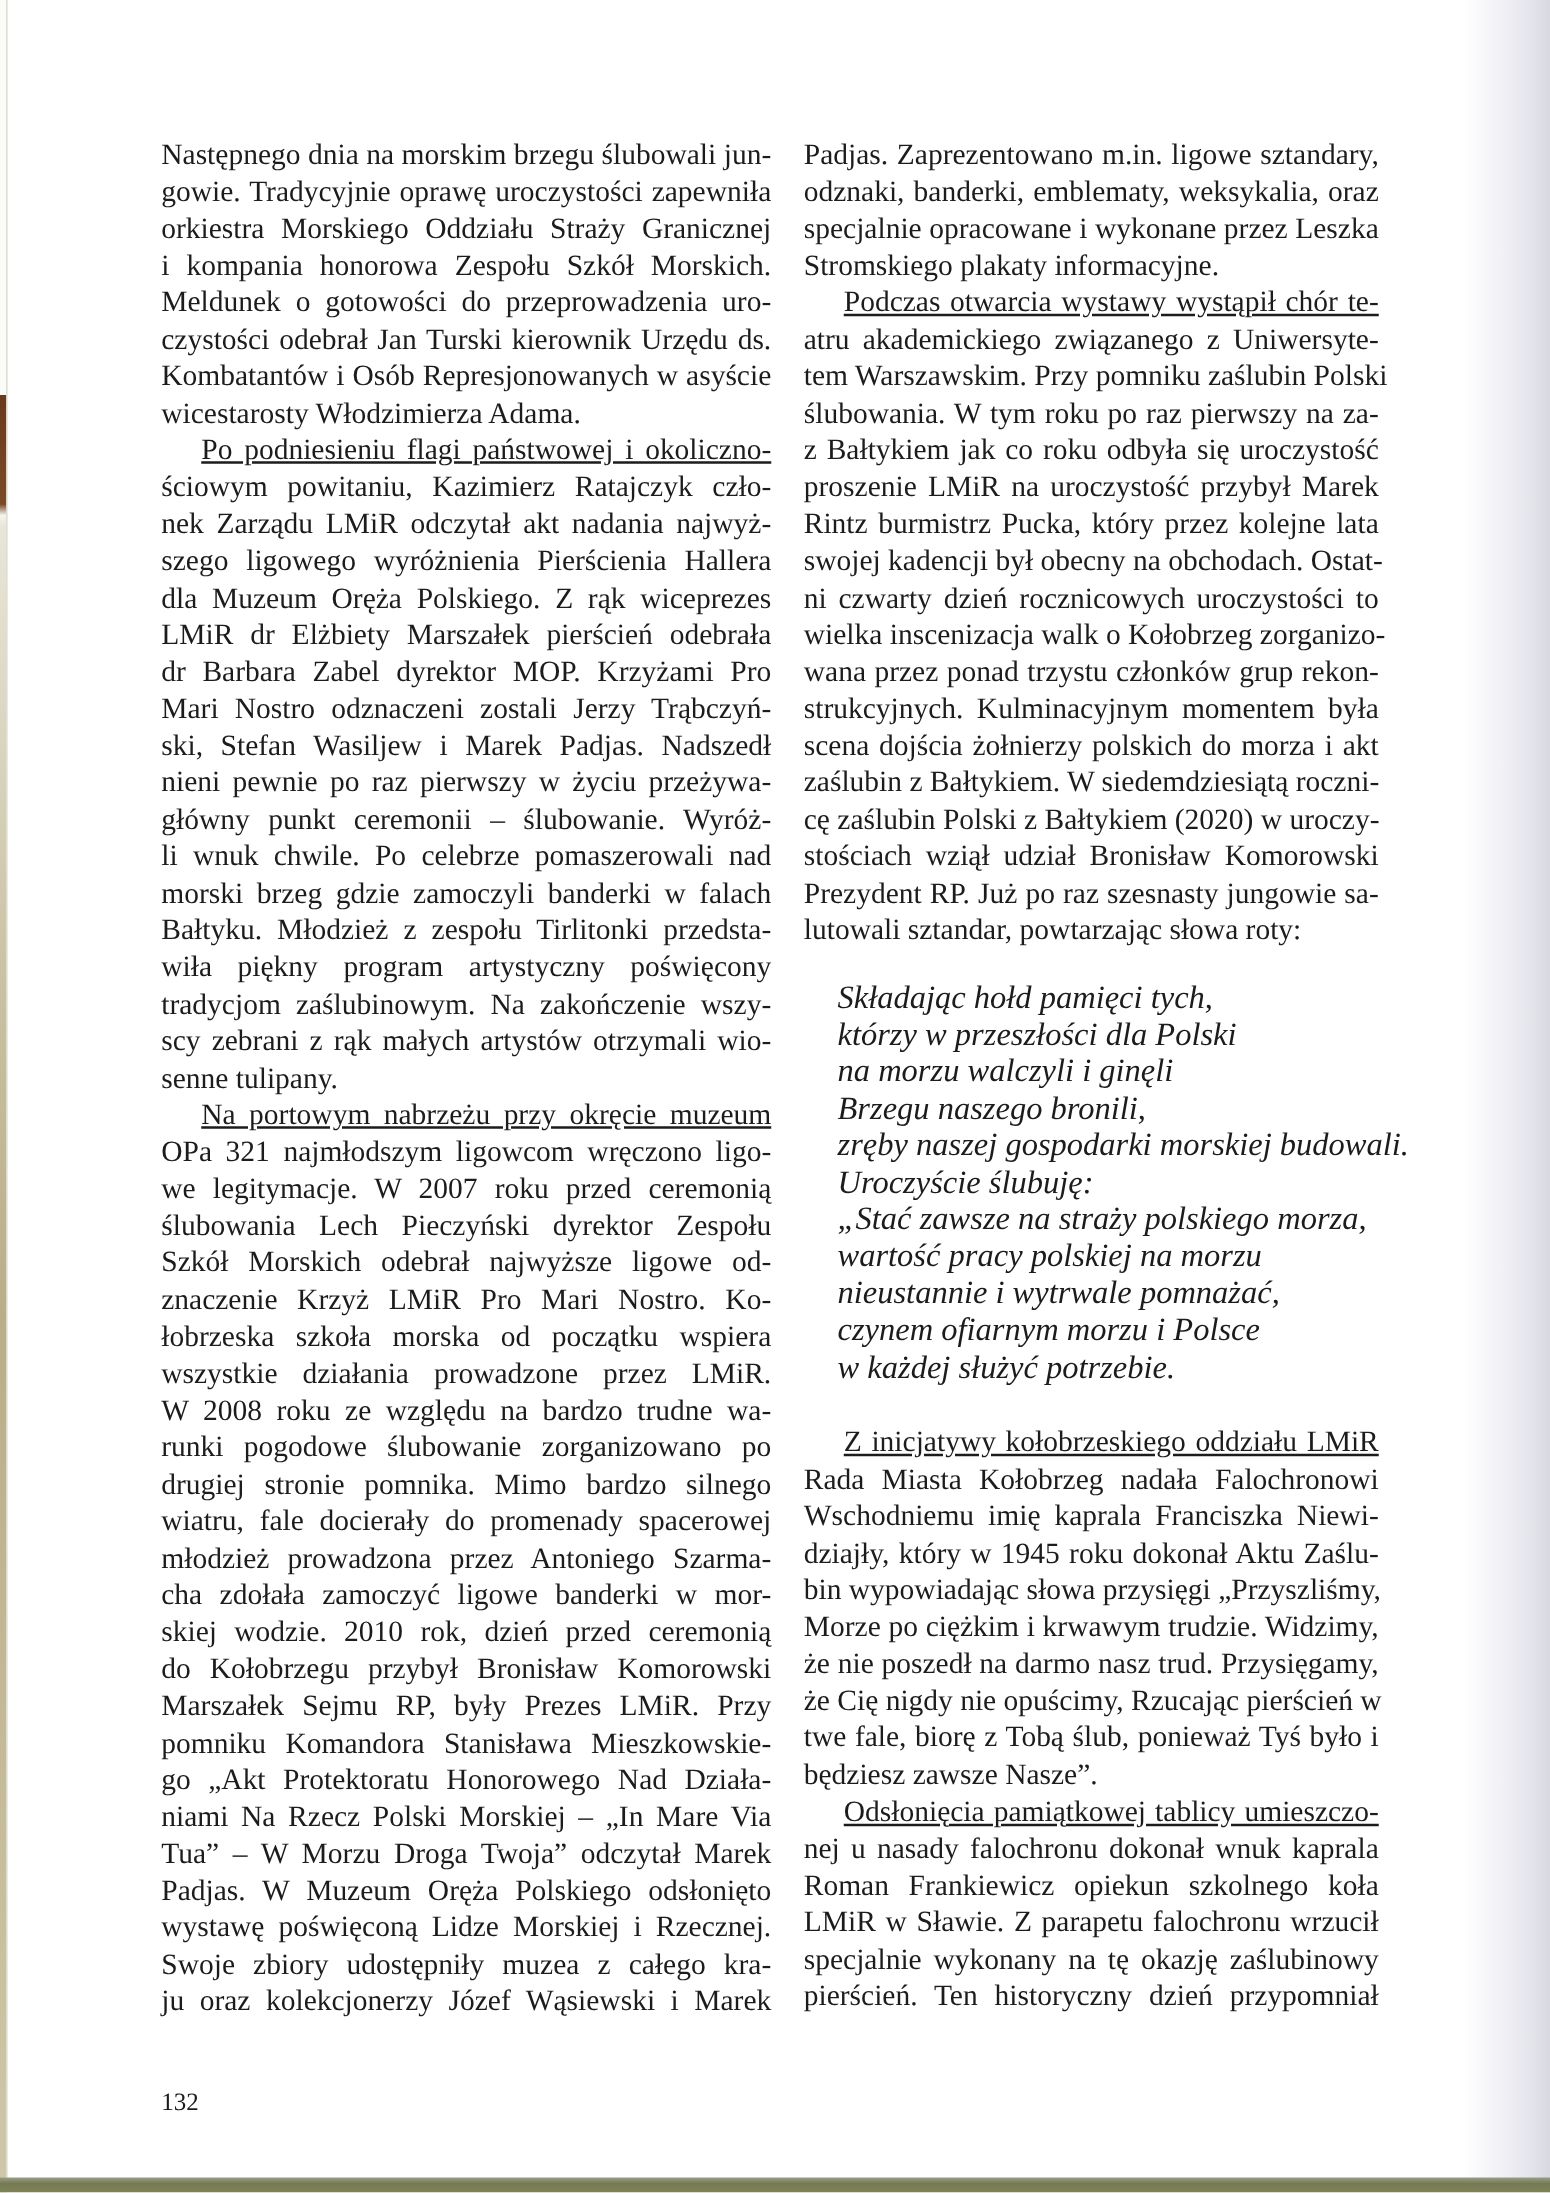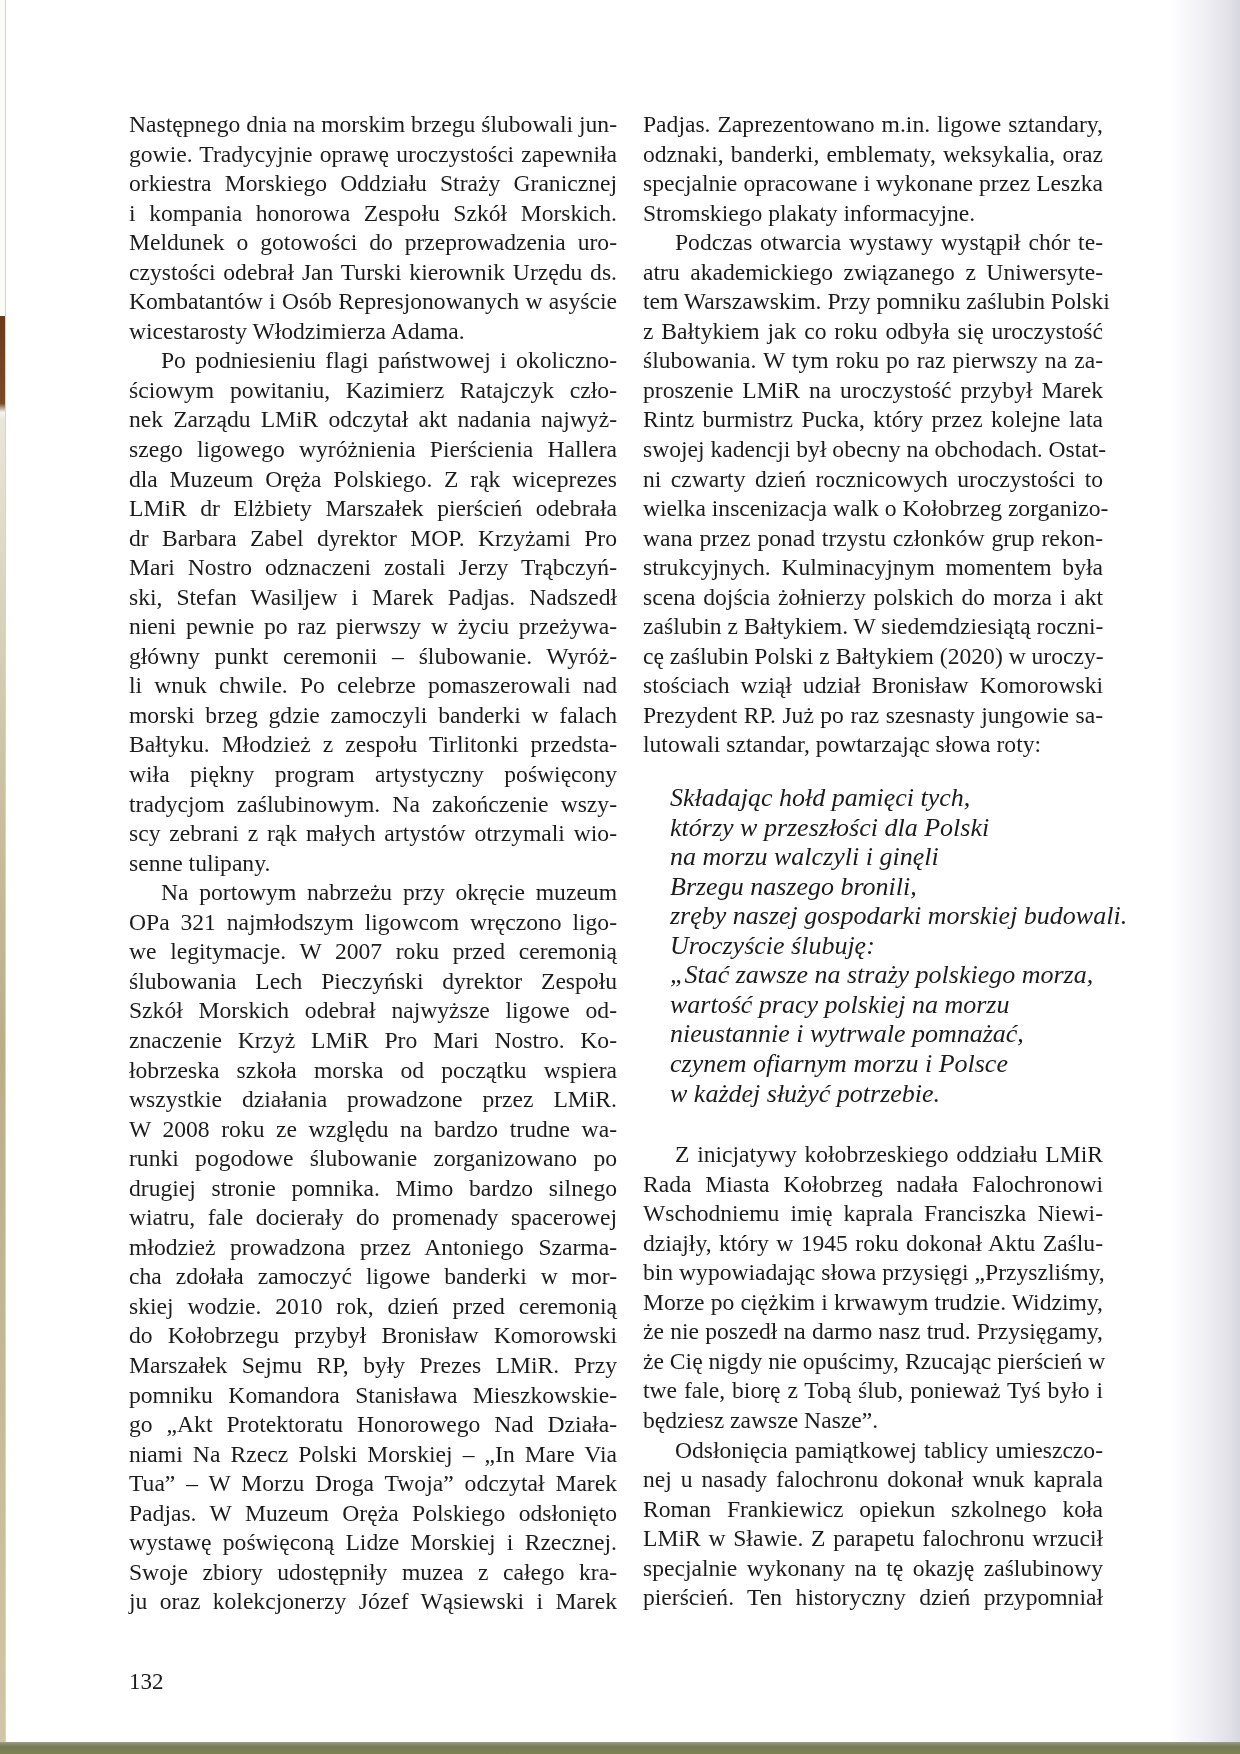--- a/index.html
+++ b/index.html
@@ -26,30 +26,30 @@
   }
   .col {
     position:absolute; top:98px;
     font-size:23.6px; line-height:29.55px;
     text-align:justify; hyphens:none;margin-top:12px;
   }
   .col-left { left:129px; width:488px; }
   .col-right { left:643px; width:460px; }
   .line { display:block; height:29.55px; white-space:nowrap; text-align:justify; text-align-last:justify; }
   .line.last { text-align-last:left; }
-  .line.indent { padding-left:32px; }
+  .line.indent { padding-left:32px;text-decoration:underline; }
   .poem {
     margin-top:23px; padding-left:27px;
     font-style:italic; font-size:26px; line-height:29.55px;
   }
   .poem .pline { display:block; height:29.55px; white-space:nowrap; }
   .gap { display:block; height:32px; }
   .page-number {
     position:absolute; left:129px; top:1667px;
-    font-size:23px; line-height:30px;
+    font-size:20px; line-height:30px;
   }
 </style>
 </head>
 <body>
 
 <div class="left-edge"></div>
 <div class="left-rule"></div>
 <div class="right-shadow"></div>
 <div class="bottom-band"></div>
 
@@ -116,22 +116,22 @@
     <div>
       <span class="line">Padjas. Zaprezentowano m.in. ligowe sztandary,</span>
       <span class="line">odznaki, banderki, emblematy, weksykalia, oraz</span>
       <span class="line">specjalnie opracowane i wykonane przez Leszka</span>
       <span class="line last">Stromskiego plakaty informacyjne.</span>
     </div>
     <div>
       <span class="line indent">Podczas otwarcia wystawy wystąpił chór te-</span>
       <span class="line">atru akademickiego związanego z Uniwersyte-</span>
       <span class="line">tem Warszawskim. Przy pomniku zaślubin Polski</span>
+      <span class="line">ślubowania. W tym roku po raz pierwszy na za-</span>
       <span class="line">z Bałtykiem jak co roku odbyła się uroczystość</span>
-      <span class="line">ślubowania. W tym roku po raz pierwszy na za-</span>
       <span class="line">proszenie LMiR na uroczystość przybył Marek</span>
       <span class="line">Rintz burmistrz Pucka, który przez kolejne lata</span>
       <span class="line">swojej kadencji był obecny na obchodach. Ostat-</span>
       <span class="line">ni czwarty dzień rocznicowych uroczystości to</span>
       <span class="line">wielka inscenizacja walk o Kołobrzeg zorganizo-</span>
       <span class="line">wana przez ponad trzystu członków grup rekon-</span>
       <span class="line">strukcyjnych. Kulminacyjnym momentem była</span>
       <span class="line">scena dojścia żołnierzy polskich do morza i akt</span>
       <span class="line">zaślubin z Bałtykiem. W siedemdziesiątą roczni-</span>
       <span class="line">cę zaślubin Polski z Bałtykiem (2020) w uroczy-</span>

